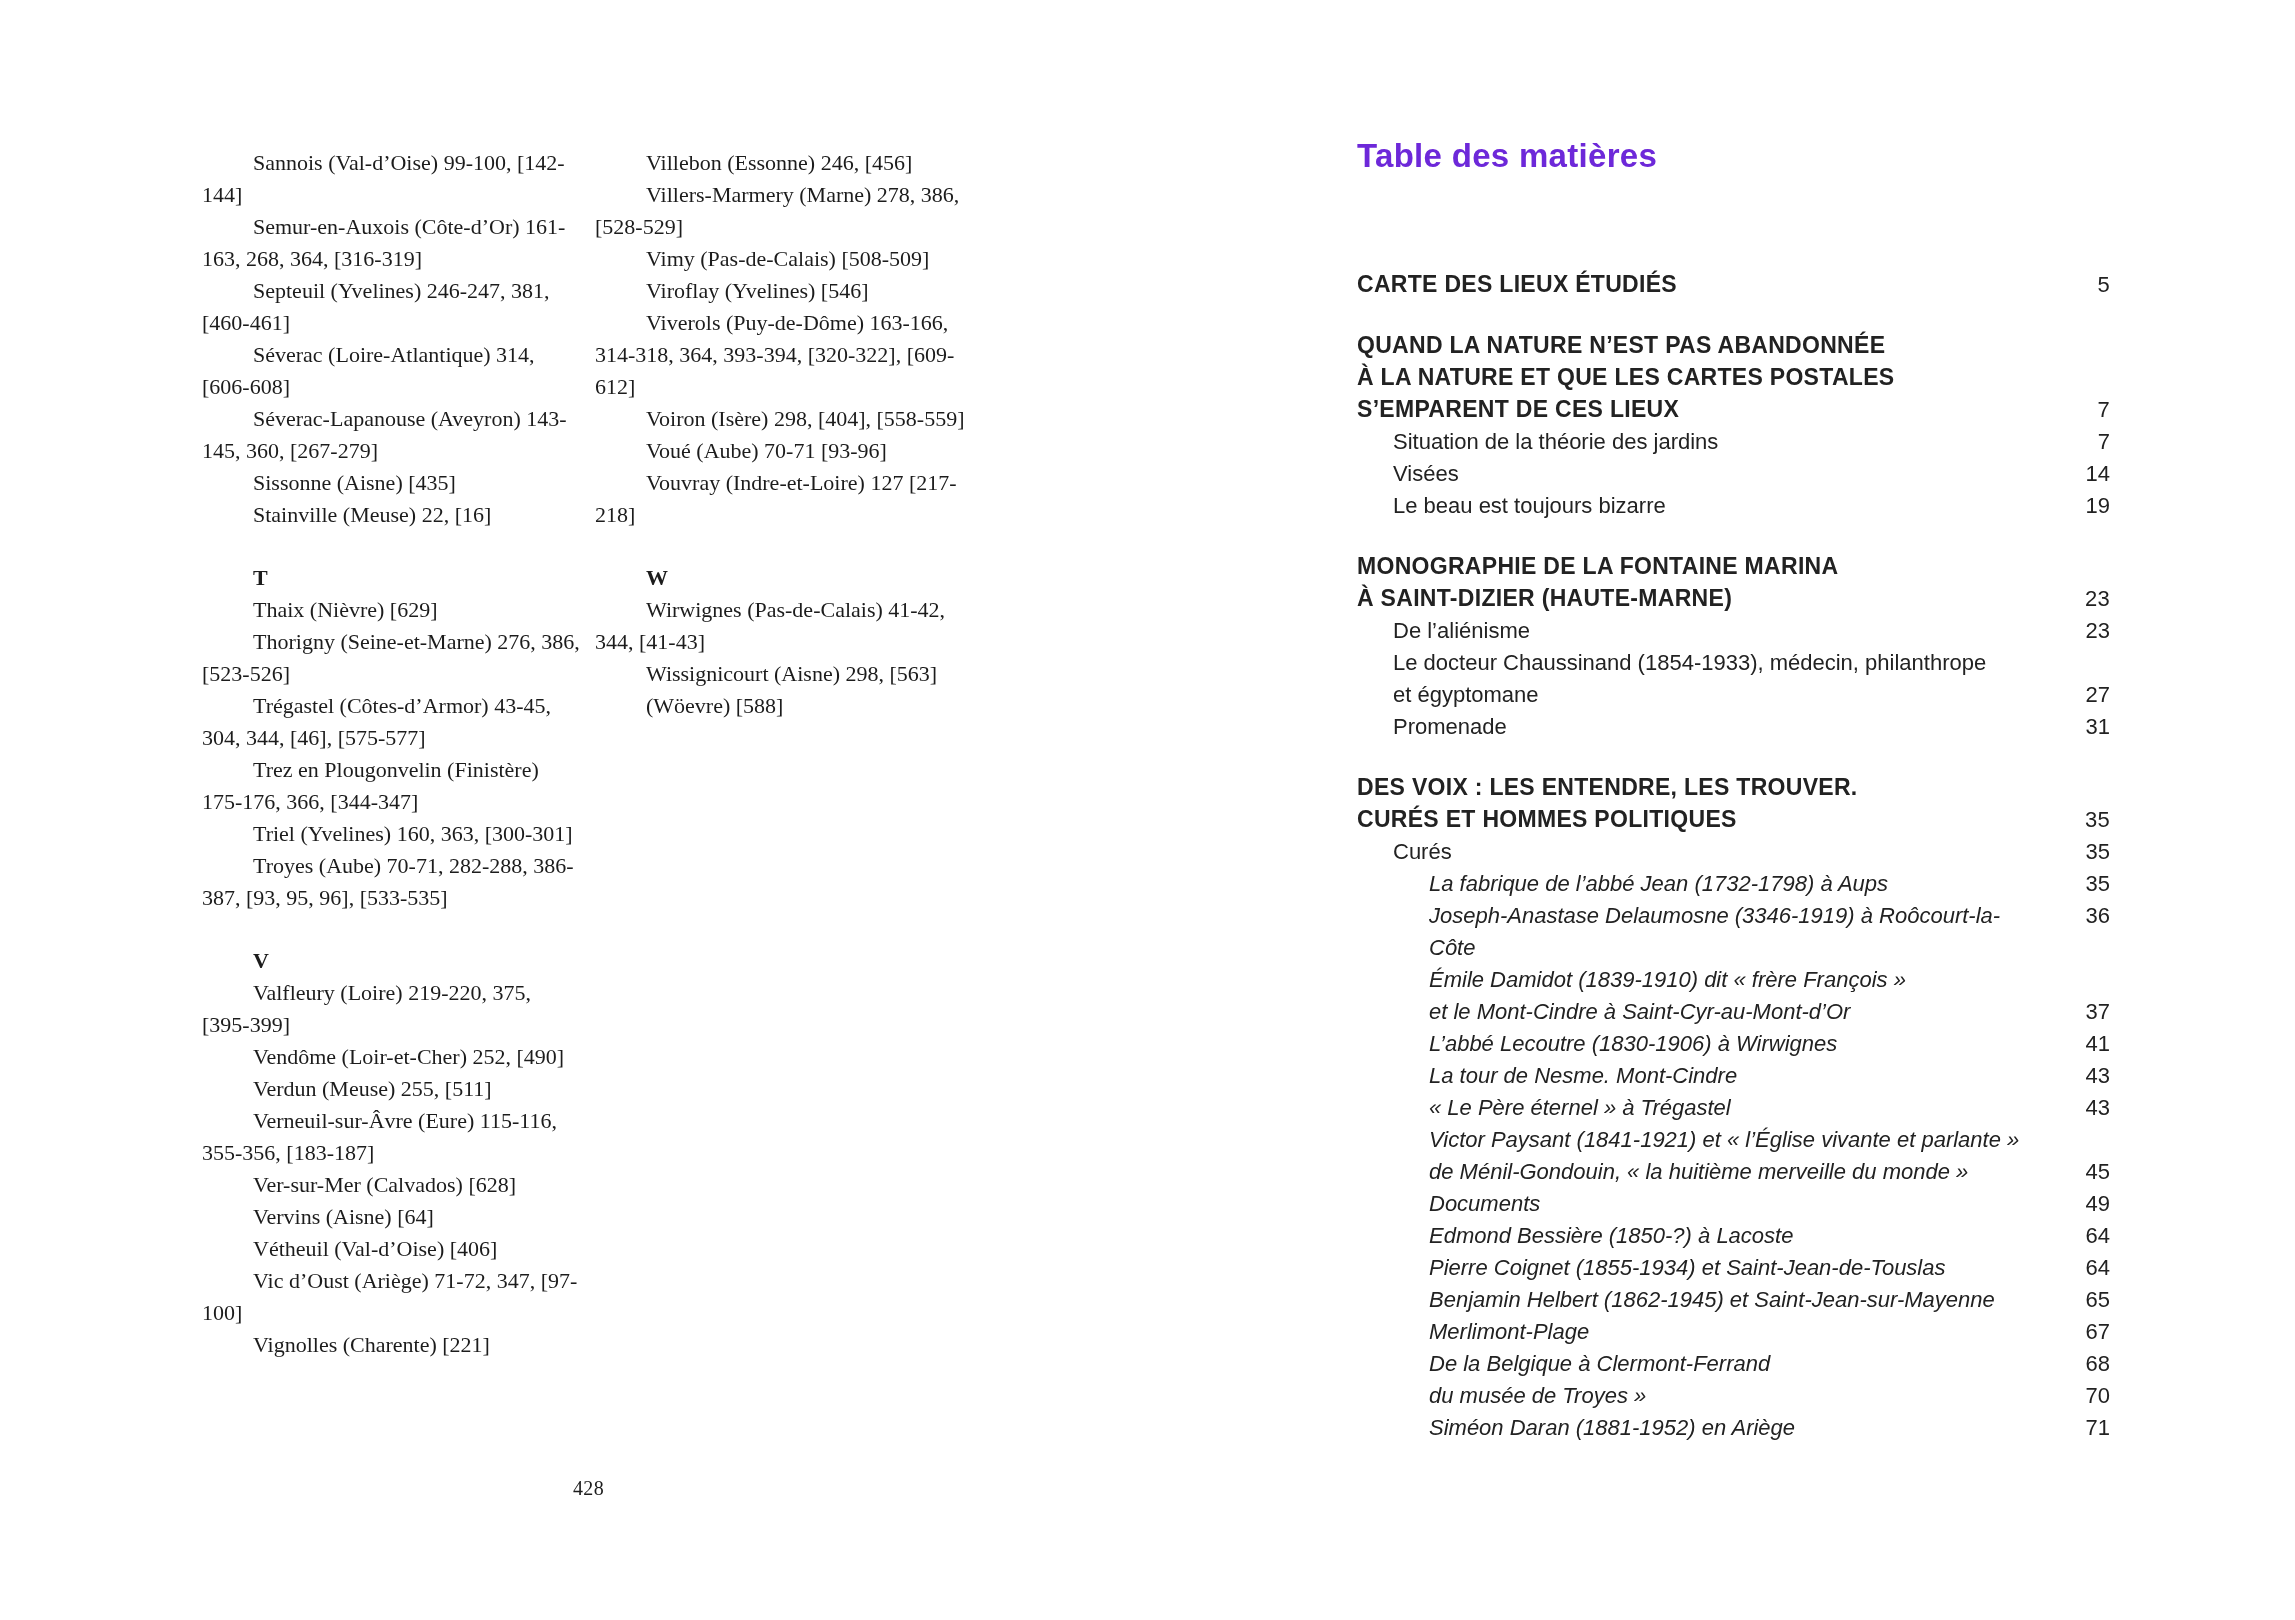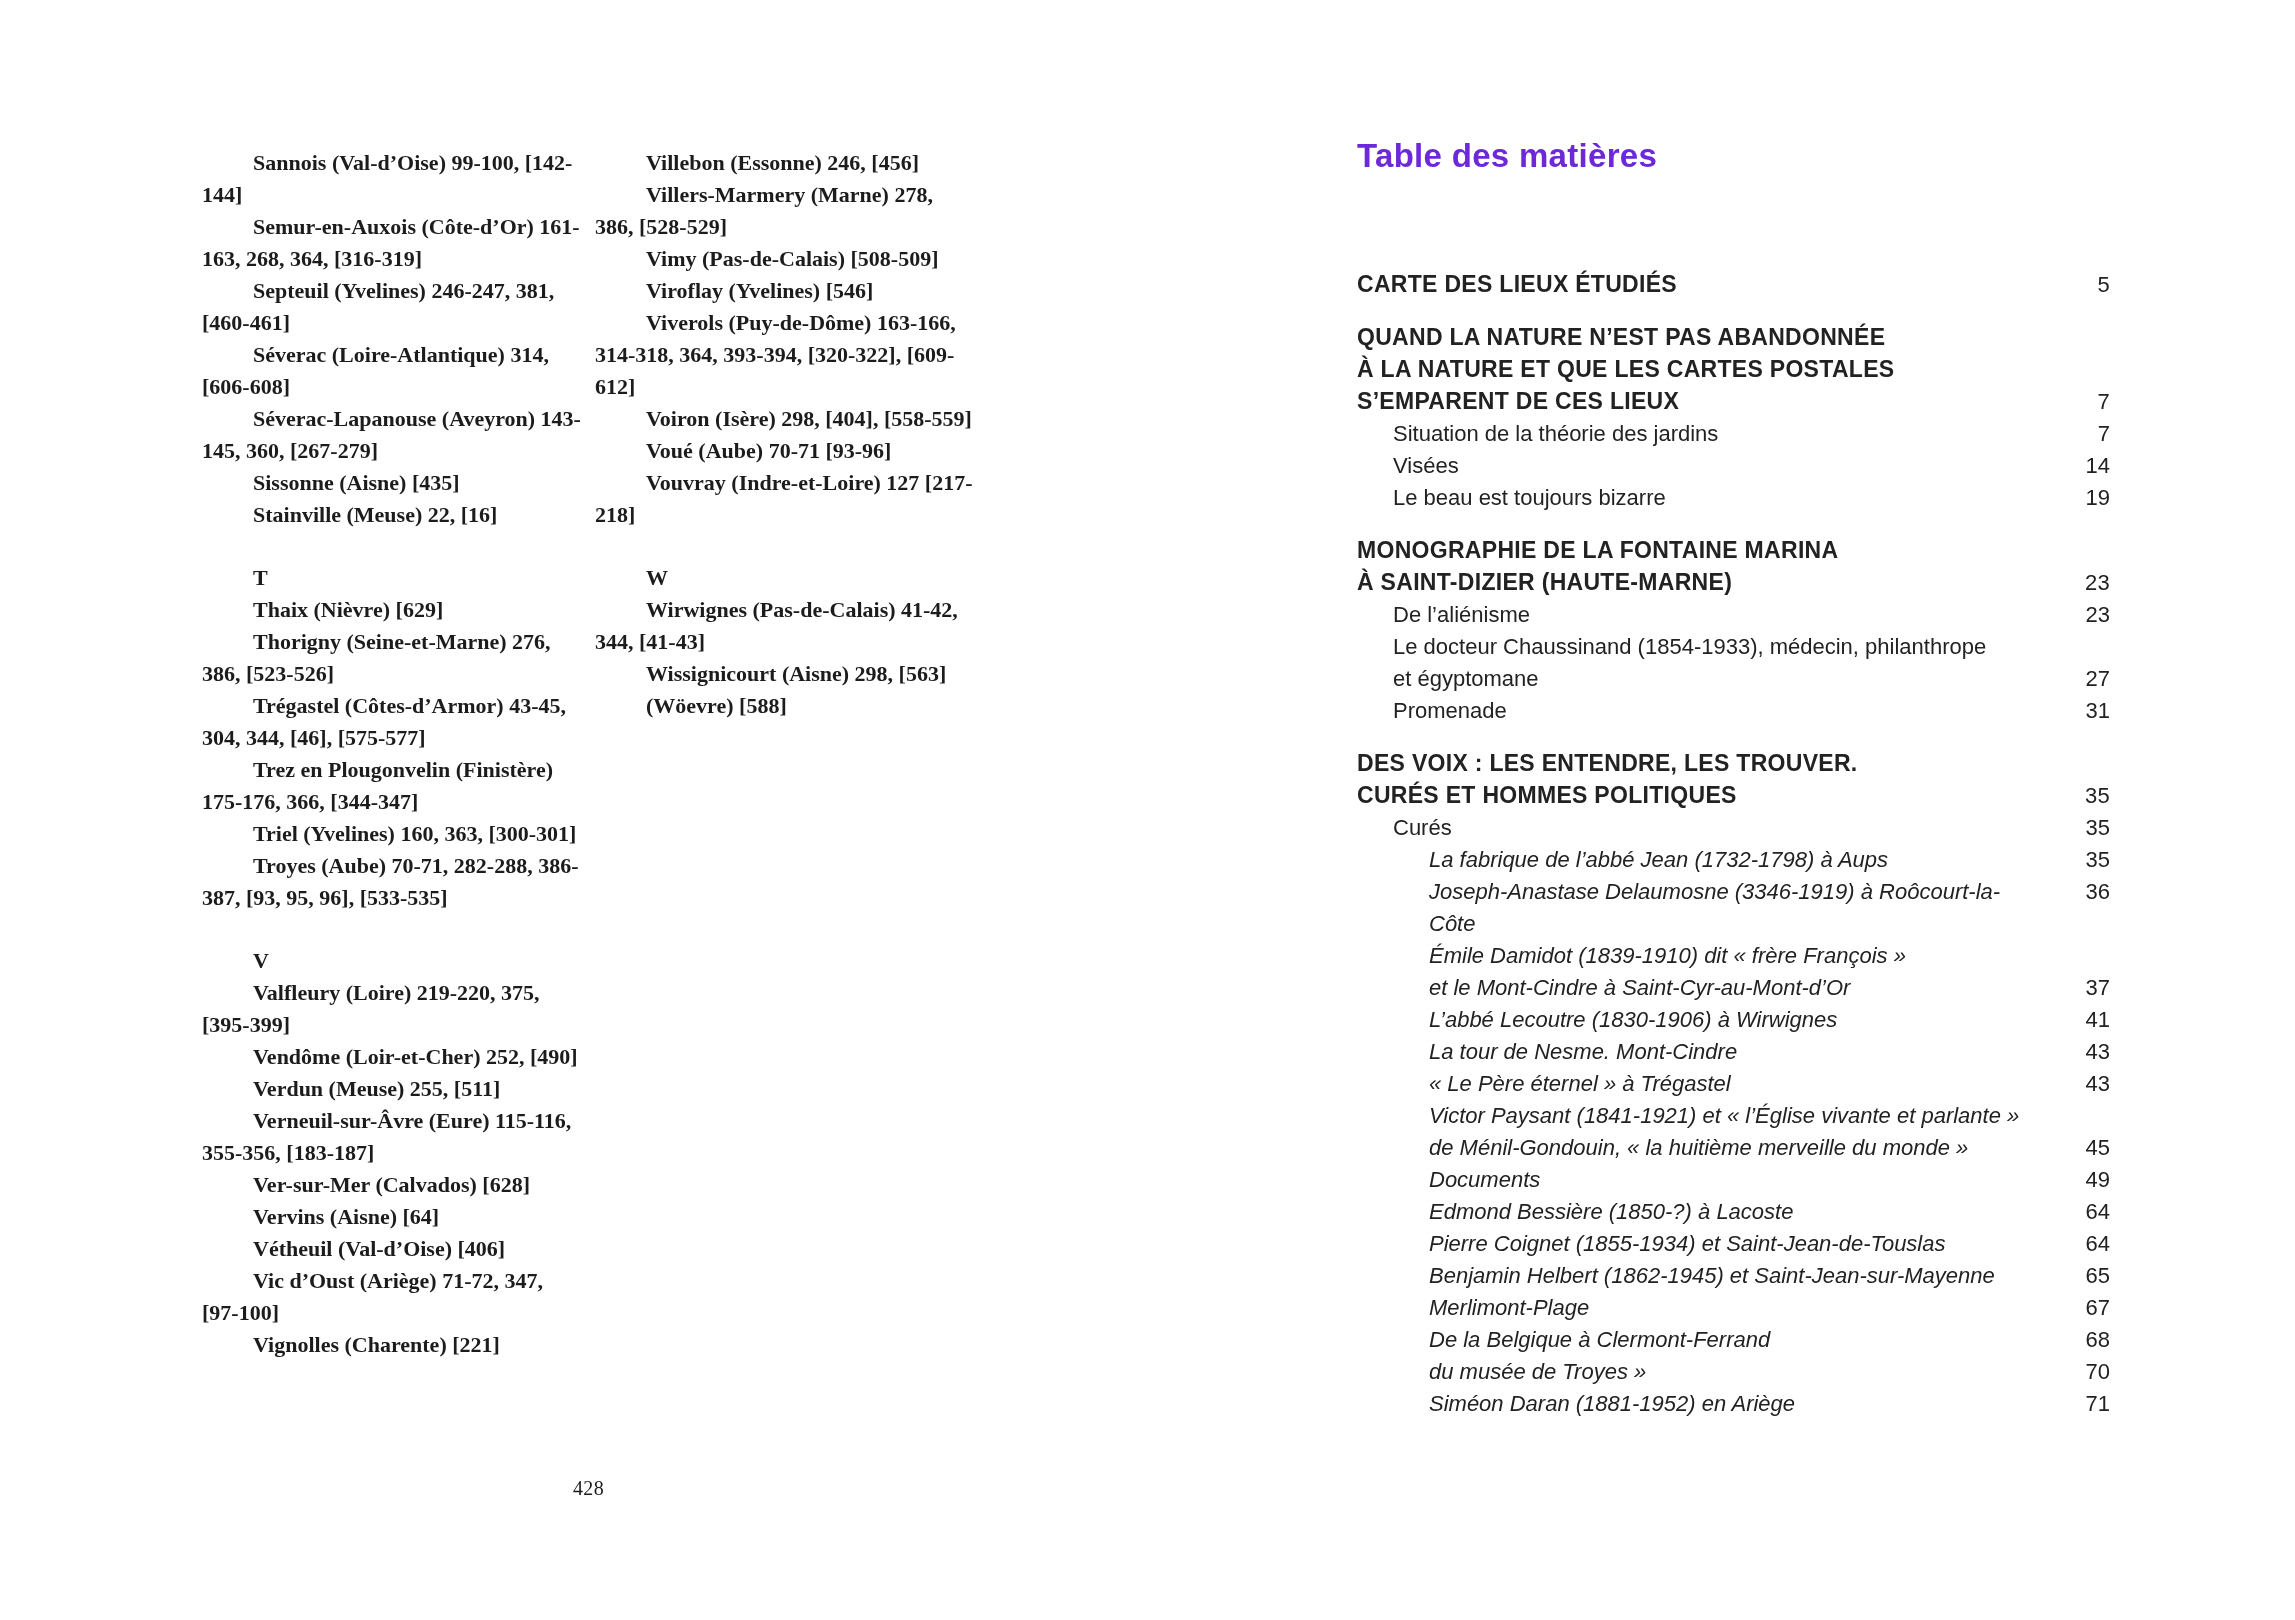--- a/index.html
+++ b/index.html
@@ -36,21 +36,20 @@
     gap: 12px;
   }
   .index-col {
     width: 381px;
     font-size: 22px;
     line-height: 32px;
   }
   .index-col p { margin: 0; }
   .entry {
     text-indent: 51px;
-    font-weight: bold;
   }
   .letter {
     text-indent: 51px;
     font-weight: bold;
     margin-top: 31px !important;
   }
   .pageno {
     position: absolute;
     top: 1477px;
     left: 202px;
@@ -73,21 +72,21 @@
     margin: 0 0 0 0;
     font-size: 33px;
     font-weight: 700;
     letter-spacing: 0.3px;
     color: #6d28d9;
   }
   .toc-list {
     margin-top: 93px;
   }
   .toc-entry { margin: 0; }
-  .toc-entry.heading { margin-top: 20px; }
+  .toc-entry.heading { margin-top: 28px; }
   .toc-entry.heading:first-child { margin-top: 0; }
   .toc-line {
     display: flex;
     align-items: baseline;
     line-height: 32px;
     font-size: 22px;
     gap: 25px;
   }
   .heading .toc-line {
     font-weight: 700;

